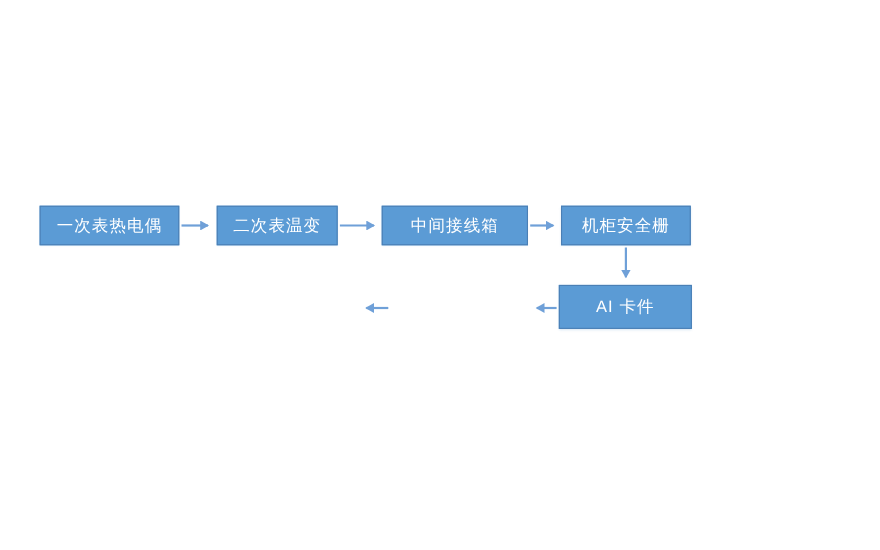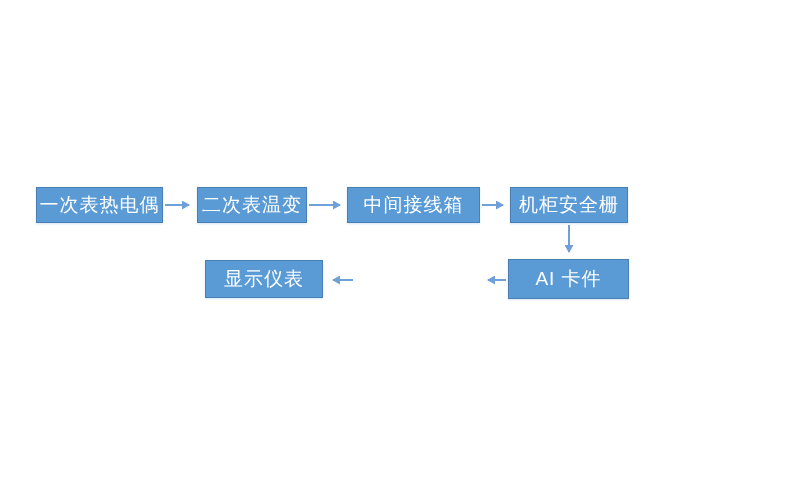--- a/index.html
+++ b/index.html
@@ -27,21 +27,21 @@
     width: 800px; height: 500px;
   }
   .node {
     position: absolute;
     display: flex;
     align-items: center;
     justify-content: center;
     background: var(--node_fill);
     border: 1.5px solid var(--node_border);
     color: var(--text);
-    font-size: 19px;
+    font-size: 15px;
     letter-spacing: 1px;
     text-align: center;
     box-shadow: 0 1px 2px rgba(91,155,213,0.25);
   }
   
   .n0 { left: 36px;  top: 187px; width: 127px; height: 36px; }
   .n1 { left: 197px; top: 187px; width: 110px; height: 36px; }
   .n2 { left: 347px; top: 187px; width: 133px; height: 36px; }
   .n3 { left: 510px; top: 187px; width: 118px; height: 36px; }
   .n4 { left: 508px; top: 259px; width: 121px; height: 40px; align-items: center; }
@@ -80,17 +80,14 @@
   </div>
   <div class="node n2">
     <span>中间接线箱</span>
   </div>
   <div class="node n3">
     <span>机柜安全栅</span>
   </div>
   <div class="node n4">
     <span>AI 卡件</span>
   </div>
-  <div class="node n6">
-    <span>显示仪表</span>
-  </div>
 
 </div>
 
 </body></html>

